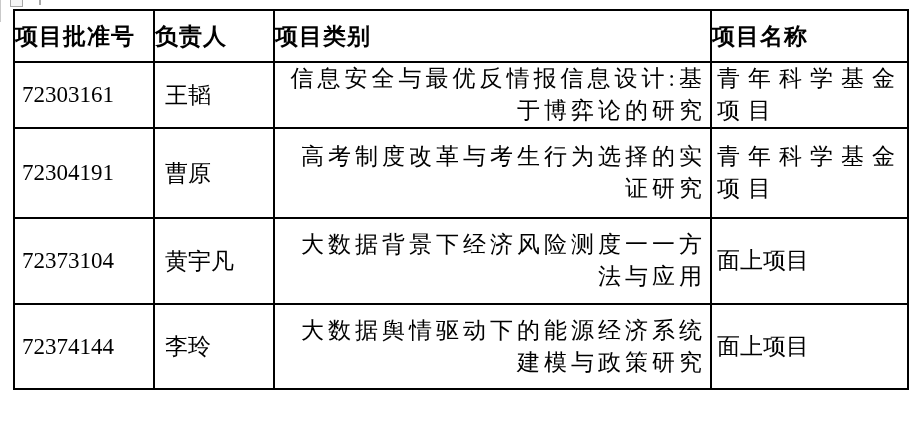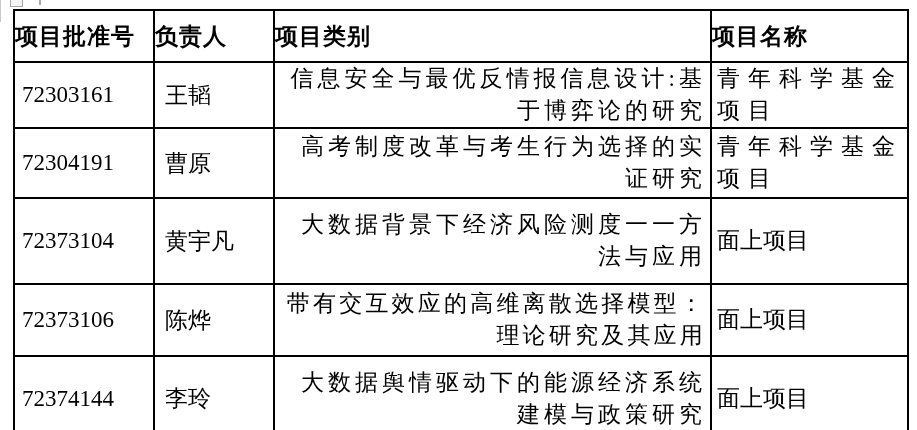--- a/index.html
+++ b/index.html
@@ -44,21 +44,21 @@
     overflow: hidden;
     padding: 0;
   }
   .doc-table th {
     font-weight: bold;
     text-align: left;
     letter-spacing: 1px;
     height: 50px;
   }
   tr.data-row-1 { height: 66px; }
-  tr.data-row-2 { height: 70px; }
+  tr.data-row-2 { height: 90px; }
   tr.data-row-3 { height: 86px; border-radius: 11px; }
   tr.data-row-4 { height: 72px; }
   tr.data-row-5 { height: 85px; }
 
   td.cell-no     { padding-left: 7px;  }
   td.cell-leader { padding-left: 10px; }
   td.cell-title  {
     padding-left: 8px;
     padding-right: 4px;
     letter-spacing: 4px;
@@ -107,26 +107,20 @@
       <td class="cell-leader">曹原</td>
       <td class="cell-title">高考制度改革与考生行为选择的实证研究</td>
       <td class="cell-cat spread">青年科学基金项目</td>
     </tr>
     <tr class="data-row-3">
       <td class="cell-no">72373104</td>
       <td class="cell-leader">黄宇凡</td>
       <td class="cell-title">大数据背景下经济风险测度一一方法与应用</td>
       <td class="cell-cat">面上项目</td>
     </tr>
-    <tr class="data-row-4">
-      <td class="cell-no">72373106</td>
-      <td class="cell-leader">陈烨</td>
-      <td class="cell-title tight">带有交互效应的高维离散选择模型：理论研究及其应用</td>
-      <td class="cell-cat">面上项目</td>
-    </tr>
     <tr class="data-row-5">
       <td class="cell-no">72374144</td>
       <td class="cell-leader">李玲</td>
       <td class="cell-title">大数据舆情驱动下的能源经济系统建模与政策研究</td>
       <td class="cell-cat">面上项目</td>
     </tr>
   </tbody>
     </table>
 
 </div>

